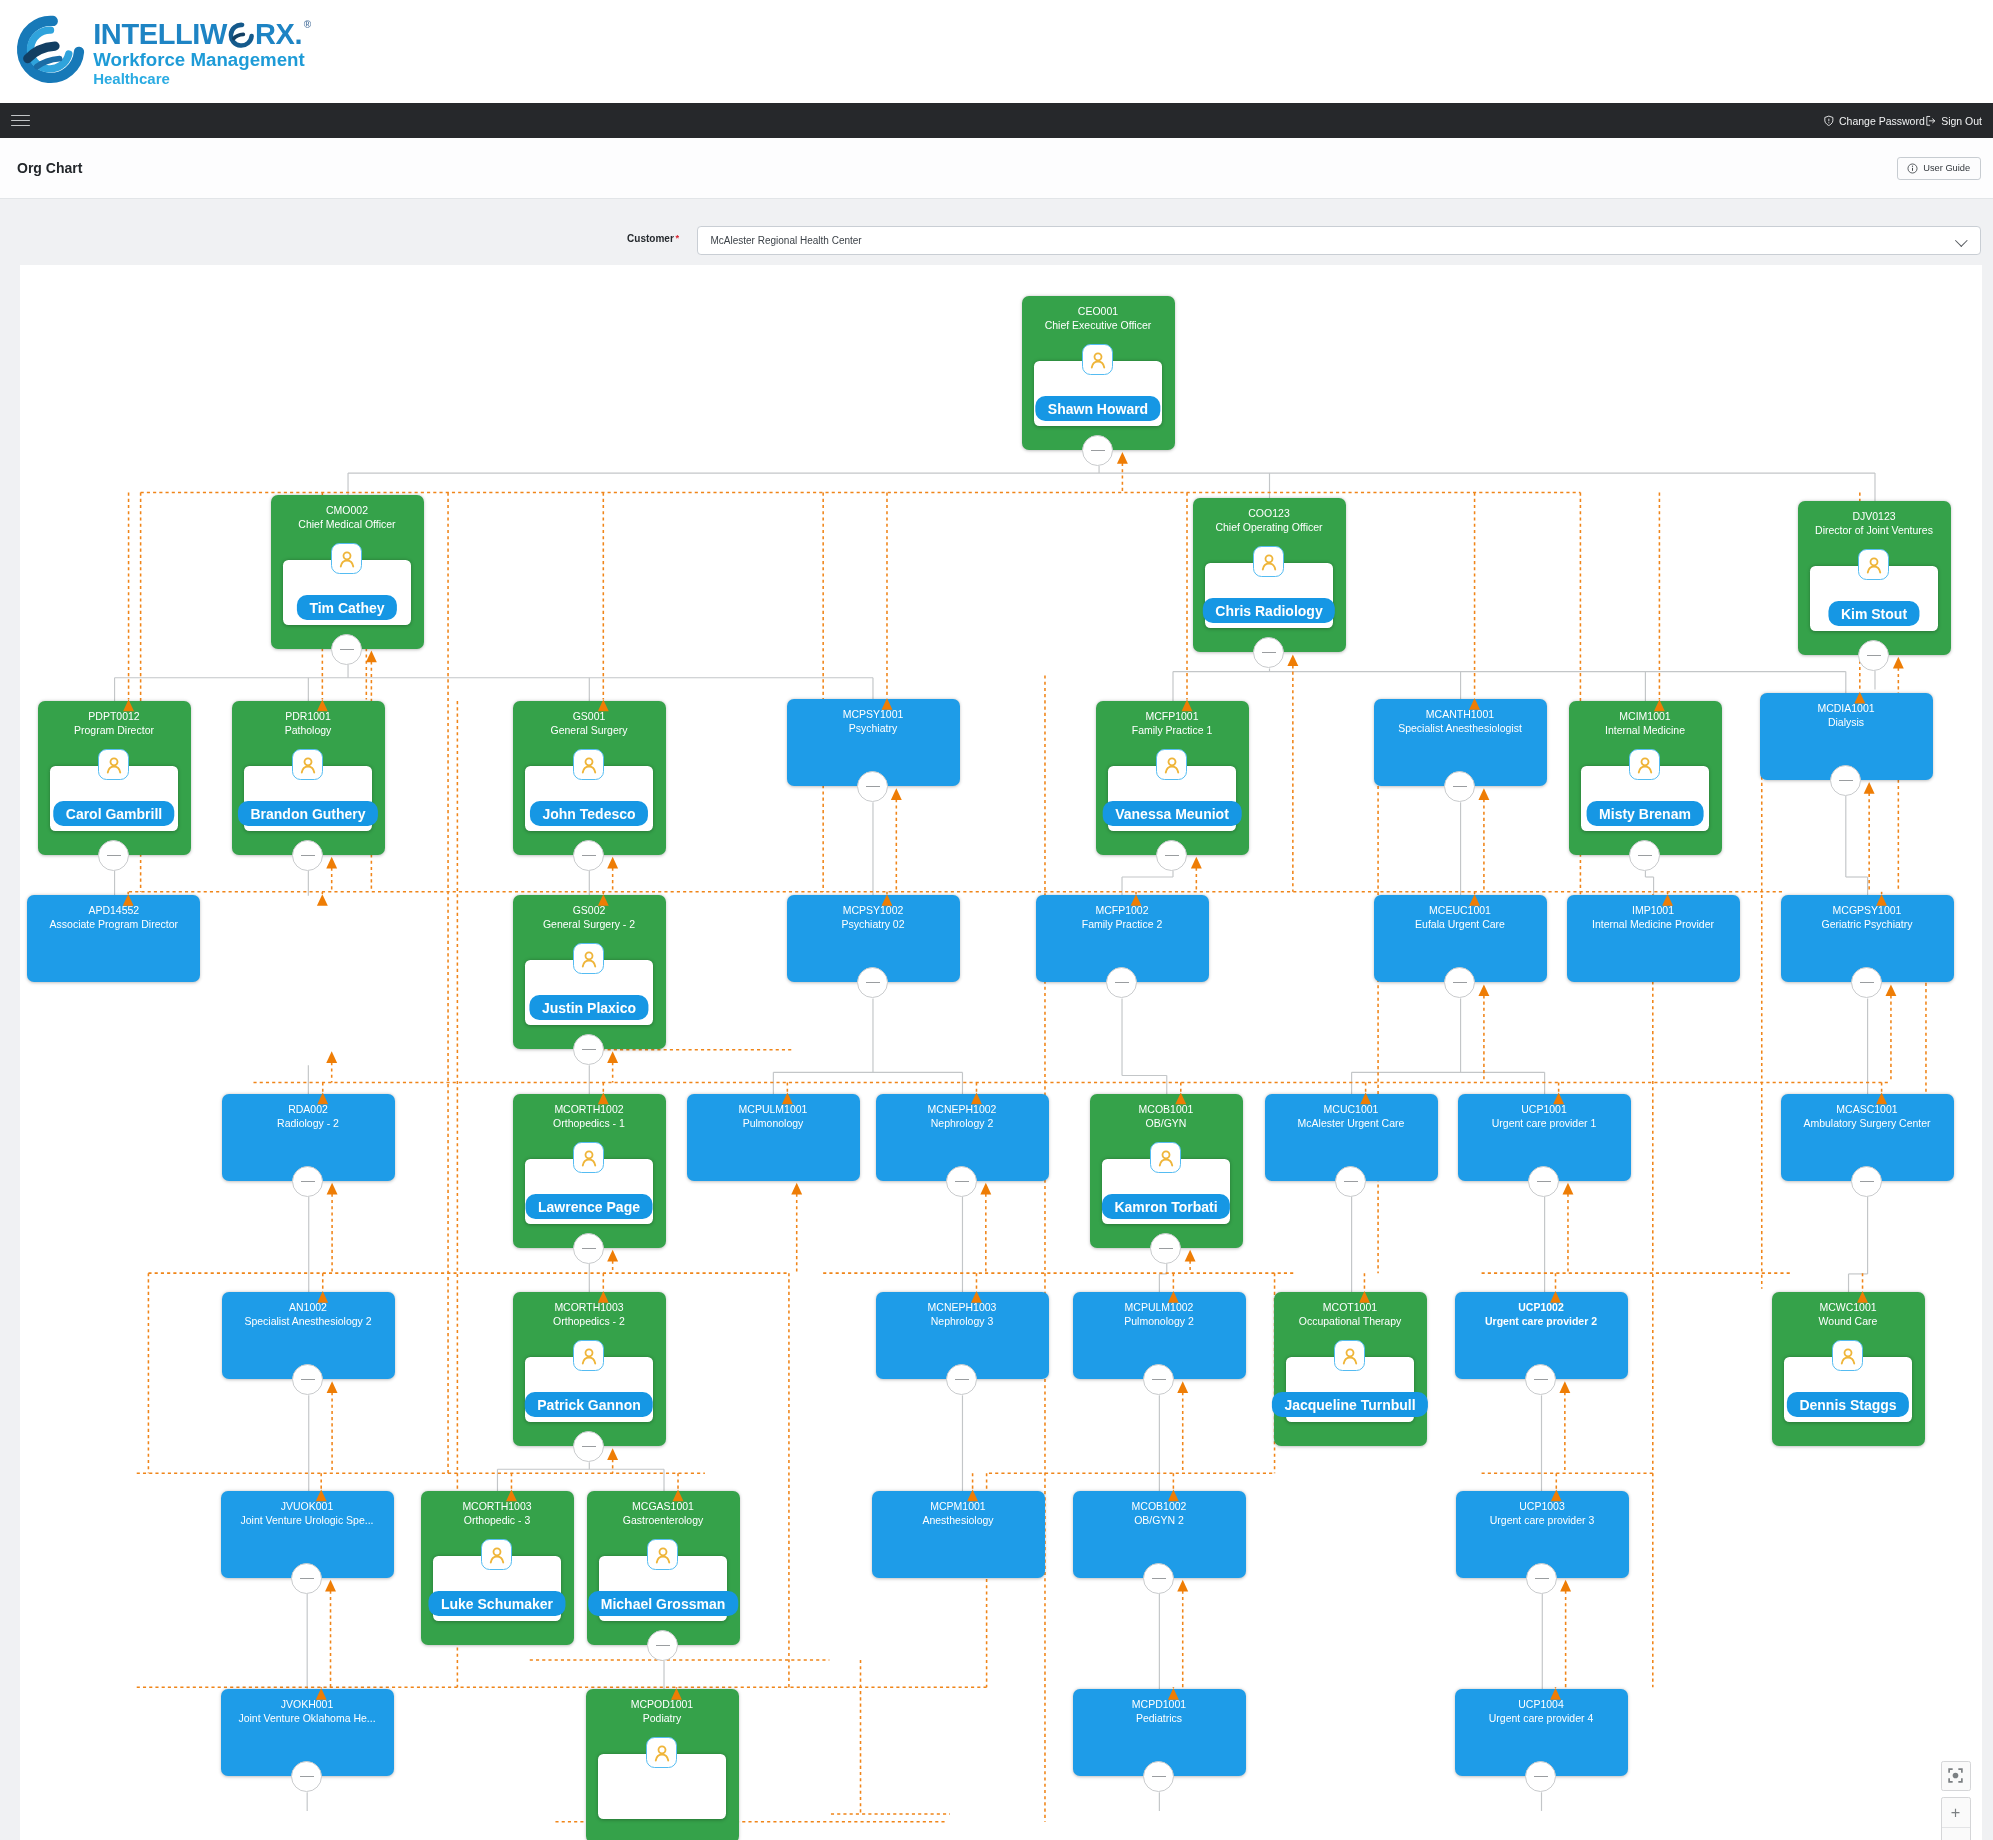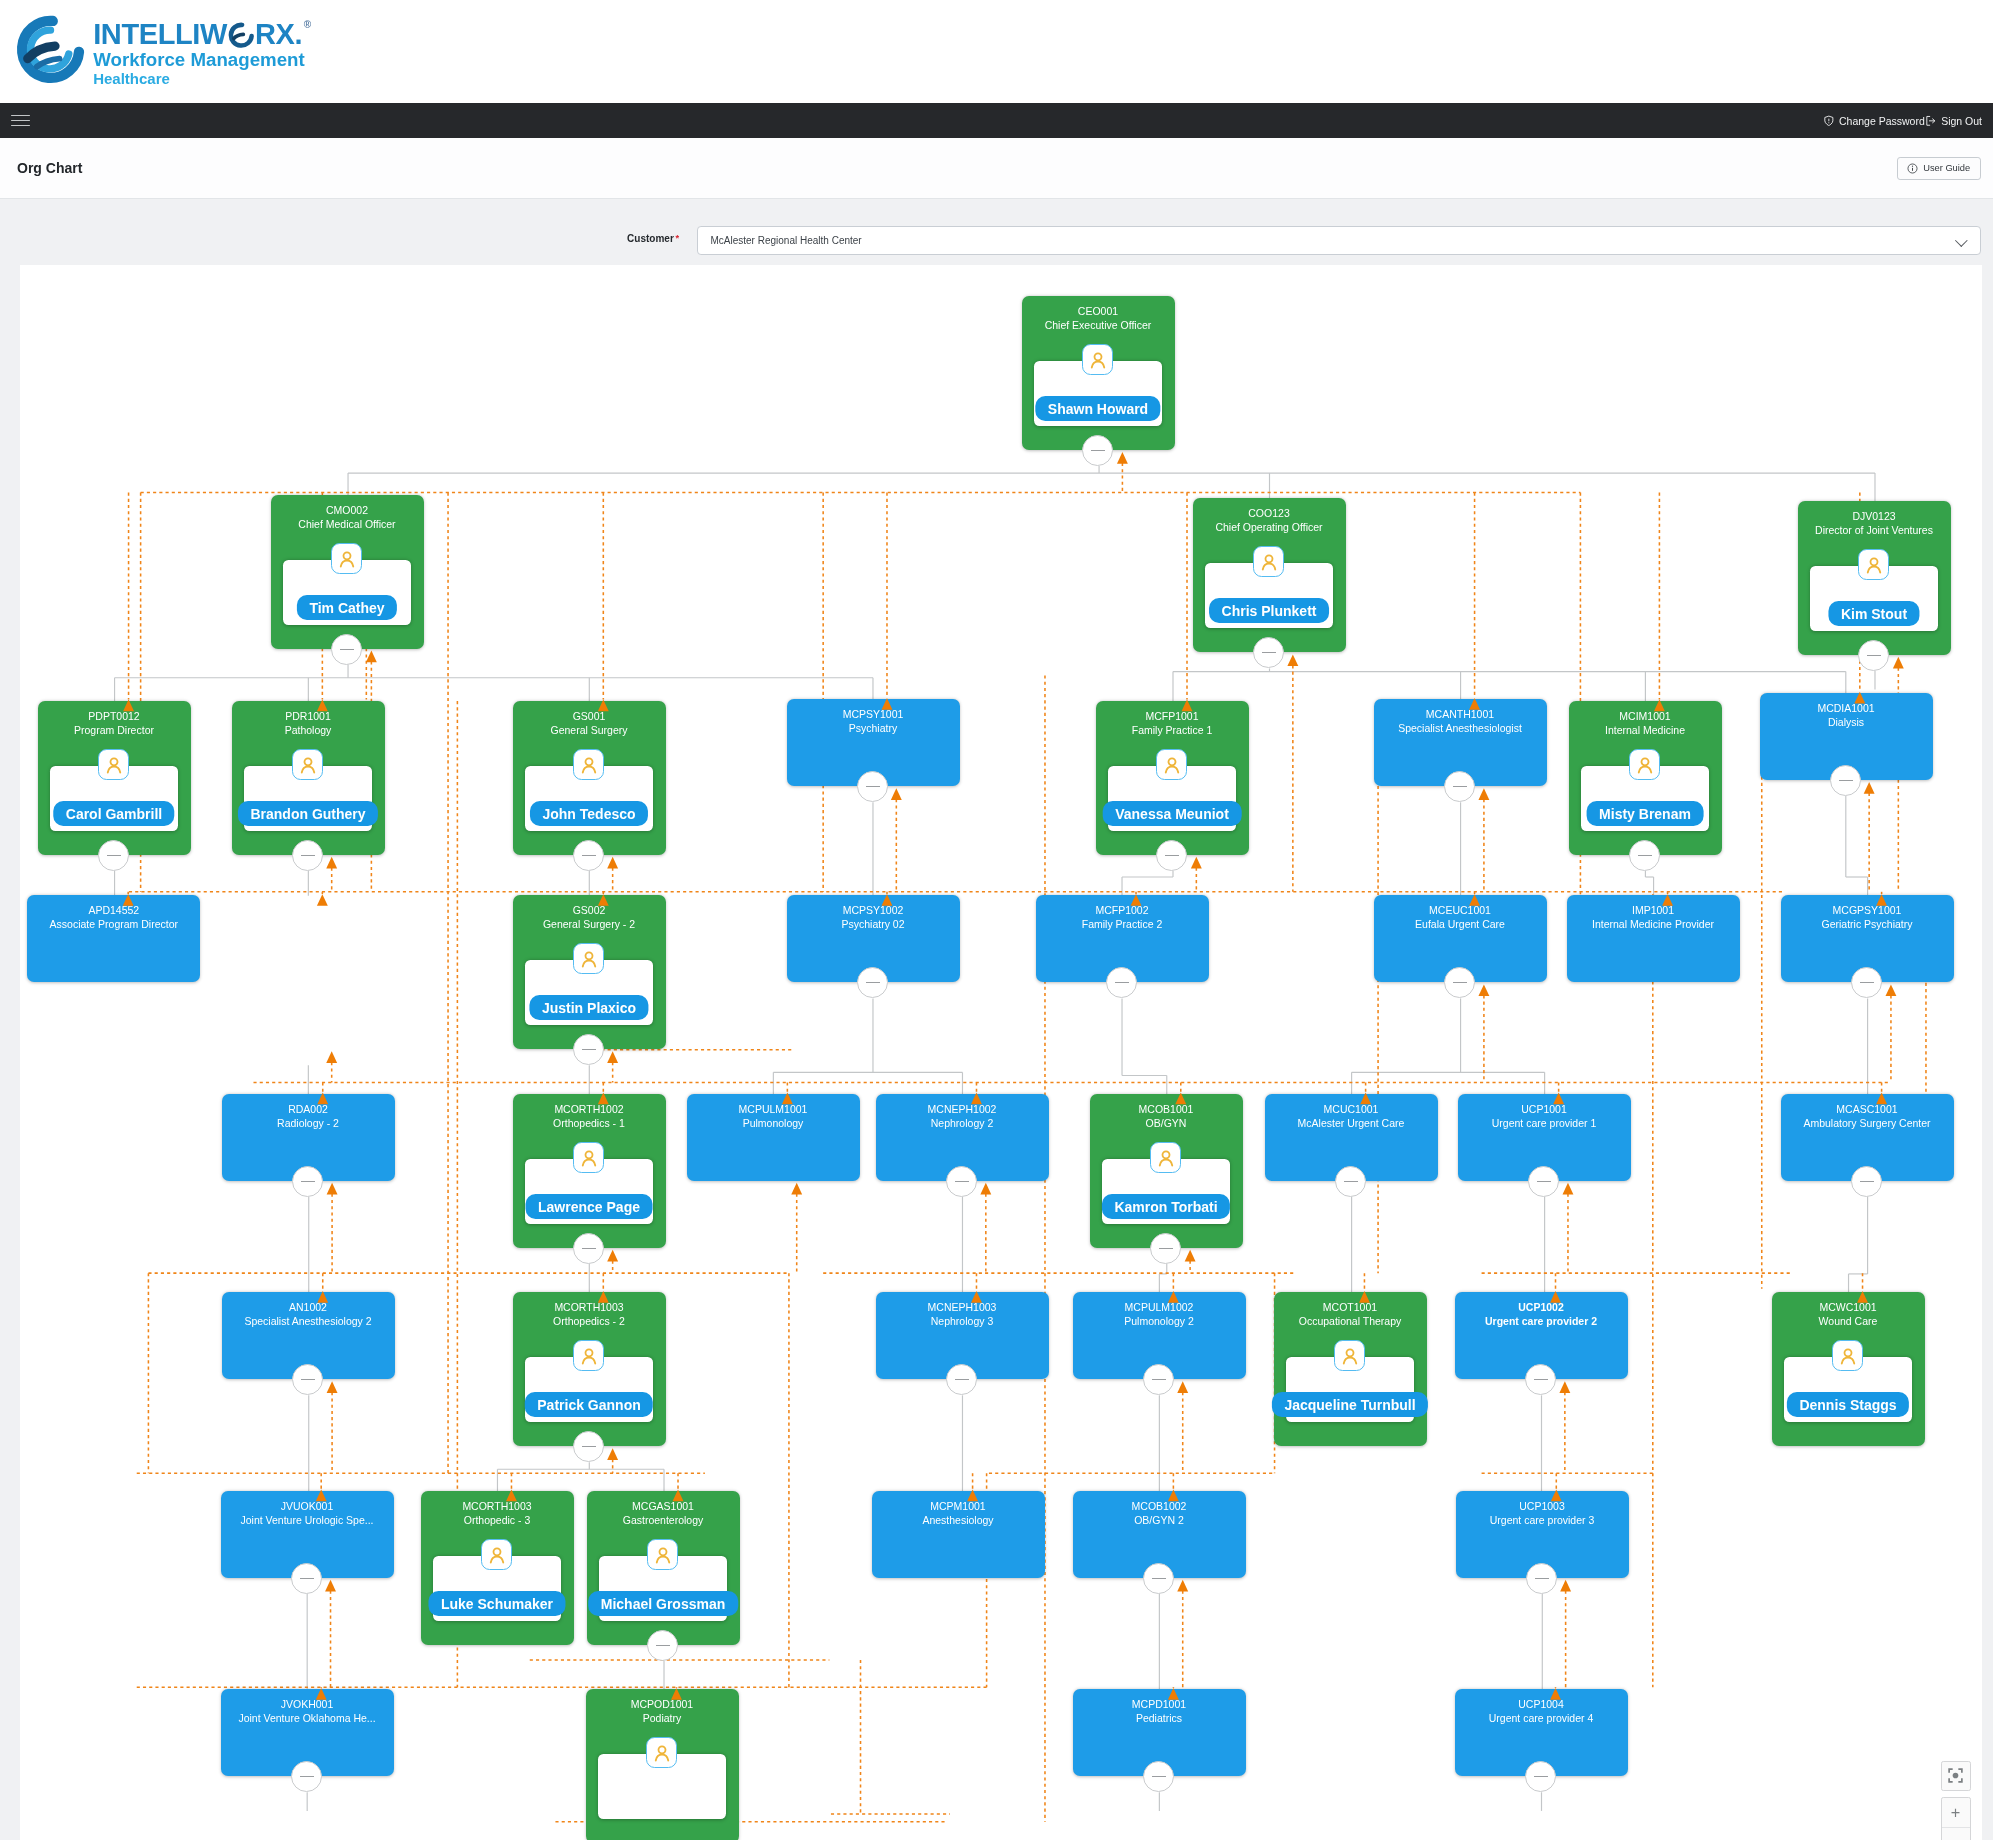--- a/index.html
+++ b/index.html
@@ -357,21 +357,21 @@
       </div>
       <div class="org-node green" style="left:1173px;top:233px;">
         <div class="nt">COO123<br>Chief Operating Officer</div>
         <div class="ncard"></div>
         <div class="navatar">
           <svg width="20" height="20" viewBox="0 0 24 24">
             <circle cx="12" cy="8.2" r="4.2" fill="none" stroke="#efb539" stroke-width="2.2"></circle>
             <path d="M4.5 21 C5.5 15.5 9 13.8 12 13.8 C15 13.8 18.5 15.5 19.5 21" fill="none" stroke="#efb539" stroke-width="2.2" stroke-linecap="round"></path>
           </svg>
         </div>
-        <div class="npill">Chris Plunkett</div>
+        <div class="npill">Chris Radiology</div>
         <div class="ncollapse"></div>
       </div>
       <div class="org-node green" style="left:1778px;top:236px;">
         <div class="nt">DJV0123<br>Director of Joint Ventures</div>
         <div class="ncard"></div>
         <div class="navatar">
           <svg width="20" height="20" viewBox="0 0 24 24">
             <circle cx="12" cy="8.2" r="4.2" fill="none" stroke="#efb539" stroke-width="2.2"></circle>
             <path d="M4.5 21 C5.5 15.5 9 13.8 12 13.8 C15 13.8 18.5 15.5 19.5 21" fill="none" stroke="#efb539" stroke-width="2.2" stroke-linecap="round"></path>
           </svg>

